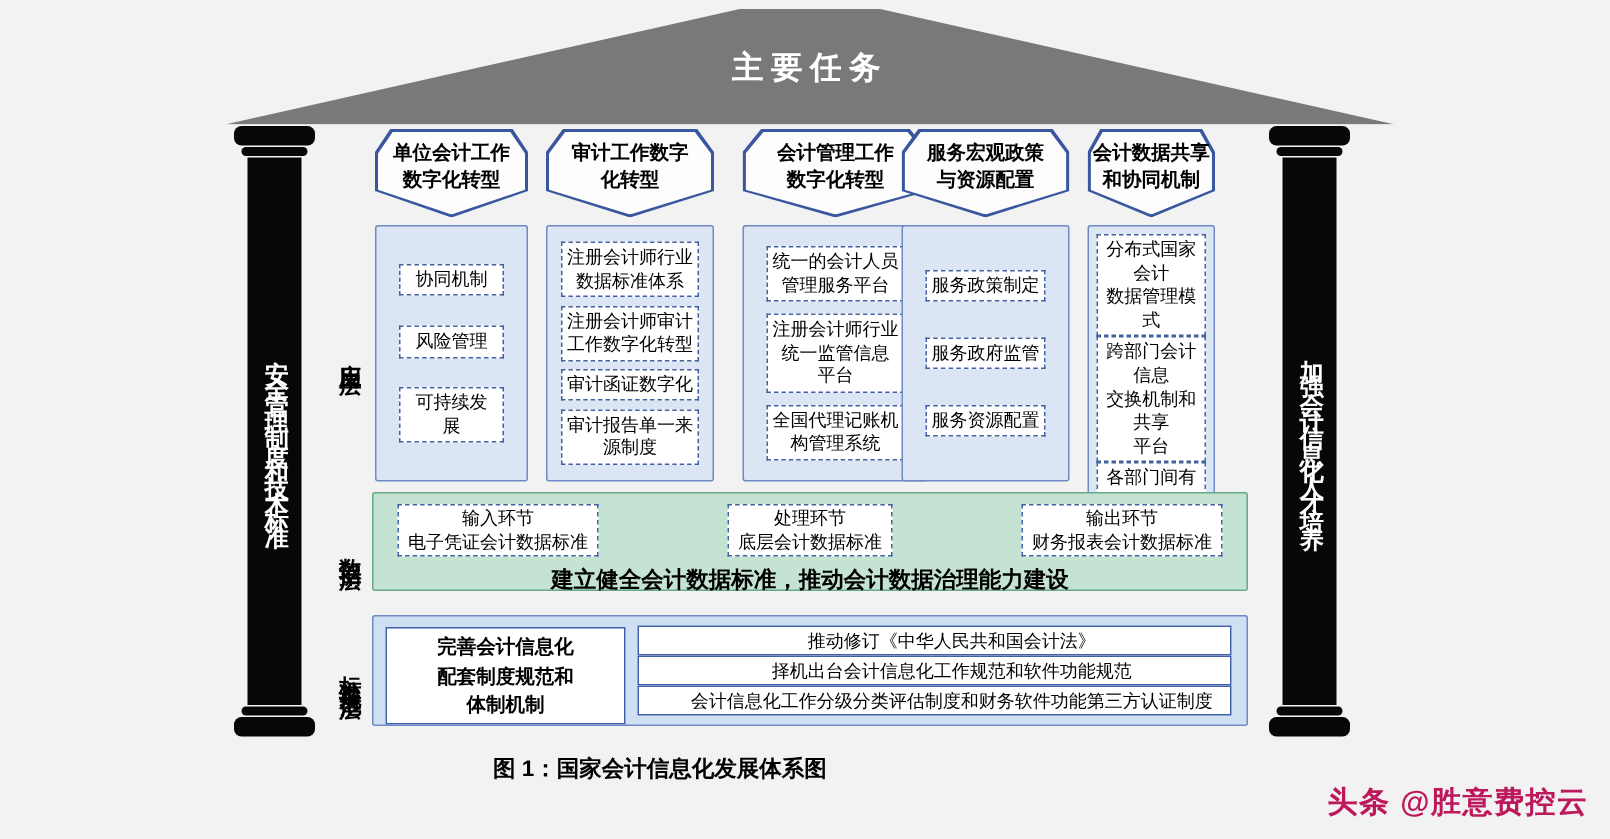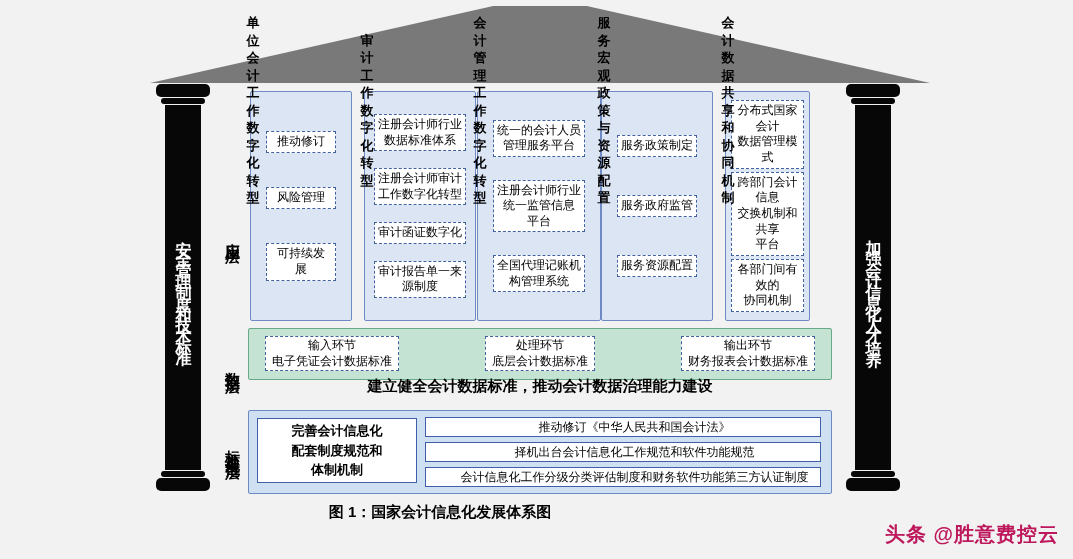--- a/index.html
+++ b/index.html
@@ -84,21 +84,21 @@
     white-space: nowrap;
   }
   .label-app { top: 150px; height: 171px; }
   .label-data { top: 328px; height: 76px; }
   .label-std { top: 400px; height: 96px; }
 
   
   .app-col {
     position: absolute;
     top: 86px; height: 235px;
-    display: flex; flex-direction: row;
+    display: flex; flex-direction: column;
   }
   .col-header { position: relative; height: 59px; flex: none; }
   .banner-border {
     position: absolute; inset: 0;
     background: #39579e;
     clip-path: polygon(10% 0, 90% 0, 100% 26%, 100% 70%, 50% 100%, 0 70%, 0 26%);
   }
   .banner-fill {
     position: absolute; inset: 2px;
     background: #fdfdfd;
@@ -125,21 +125,21 @@
     padding: 2px 3px;
     font-size: 12px; line-height: 1.3;
     text-align: center;
     white-space: pre-line;
     min-width: 78%;
   }
 
   
   .data-layer {
     position: absolute;
-    left: 248px; top: 328px; width: 584px; height: 52px;
+    left: 248px; top: 328px; width: 584px; height: 66px;
     background: #c5e3d2;
     border: 1.5px solid #68a987;
     border-radius: 2px;
   }
   .data-boxes {
     display: flex; justify-content: space-between; align-items: stretch;
     padding: 7px 16px 0 16px;
   }
   .dbox {
     border: 1.5px dashed #41619f;
@@ -152,21 +152,21 @@
   .data-slogan {
     margin-top: 6px;
     text-align: center;
     font-size: 15px;
     font-weight: 700;
   }
 
   
   .std-layer {
     position: absolute;
-    left: 248px; top: 410px; width: 584px; height: 84px;
+    left: 248px; top: 410px; width: 584px; height: 74px;
     background: #cfe0f2;
     border: 1.5px solid #6e8ac5;
     border-radius: 2px;
   }
   .std-left {
     position: absolute;
     left: 8px; top: 7px; width: 160px; height: 65px;
     background: #fff;
     border: 1.5px solid #3f5fa8;
     display: flex; align-items: center; justify-content: center;
@@ -203,20 +203,21 @@
     color: #be185d;
     letter-spacing: 1px;
   }
 </style>
 </head>
 <body>
 
 <div class="canvas">
 
   <div class="roof"></div>
+  <div class="roof-title">主要任务</div>
 
   <div class="pillar pillar-left">
     <div class="cap"></div>
     <div class="cap-mid"></div>
     <div class="shaft">
       <span class="vtext">安全管理制度和技术标准</span>
     </div>
     <div class="cap-mid"></div>
     <div class="cap"></div>
   </div>
@@ -242,21 +243,21 @@
   </div>
 
   <div class="app-col" style="left:250px;width:102px">
     <div class="col-header">
       <div class="banner-border"></div>
       <div class="banner-fill"></div>
       <div class="banner-label">单位会计工作
 数字化转型</div>
     </div>
     <div class="col-body">
-      <div class="ditem">推动修订</div>
+      <div class="ditem">协同机制</div>
       <div class="ditem">风险管理</div>
       <div class="ditem">可持续发
 展</div>
     </div>
   </div>
 
   <div class="app-col" style="left:364px;width:112px">
     <div class="col-header">
       <div class="banner-border"></div>
       <div class="banner-fill"></div>
@@ -267,21 +268,21 @@
       <div class="ditem">注册会计师行业
 数据标准体系</div>
       <div class="ditem">注册会计师审计
 工作数字化转型</div>
       <div class="ditem">审计函证数字化</div>
       <div class="ditem">审计报告单一来
 源制度</div>
     </div>
   </div>
 
-  <div class="app-col" style="left:477px;width:124px">
+  <div class="app-col" style="left:495px;width:124px">
     <div class="col-header">
       <div class="banner-border"></div>
       <div class="banner-fill"></div>
       <div class="banner-label">会计管理工作
 数字化转型</div>
     </div>
     <div class="col-body">
       <div class="ditem">统一的会计人员
 管理服务平台</div>
       <div class="ditem">注册会计师行业

